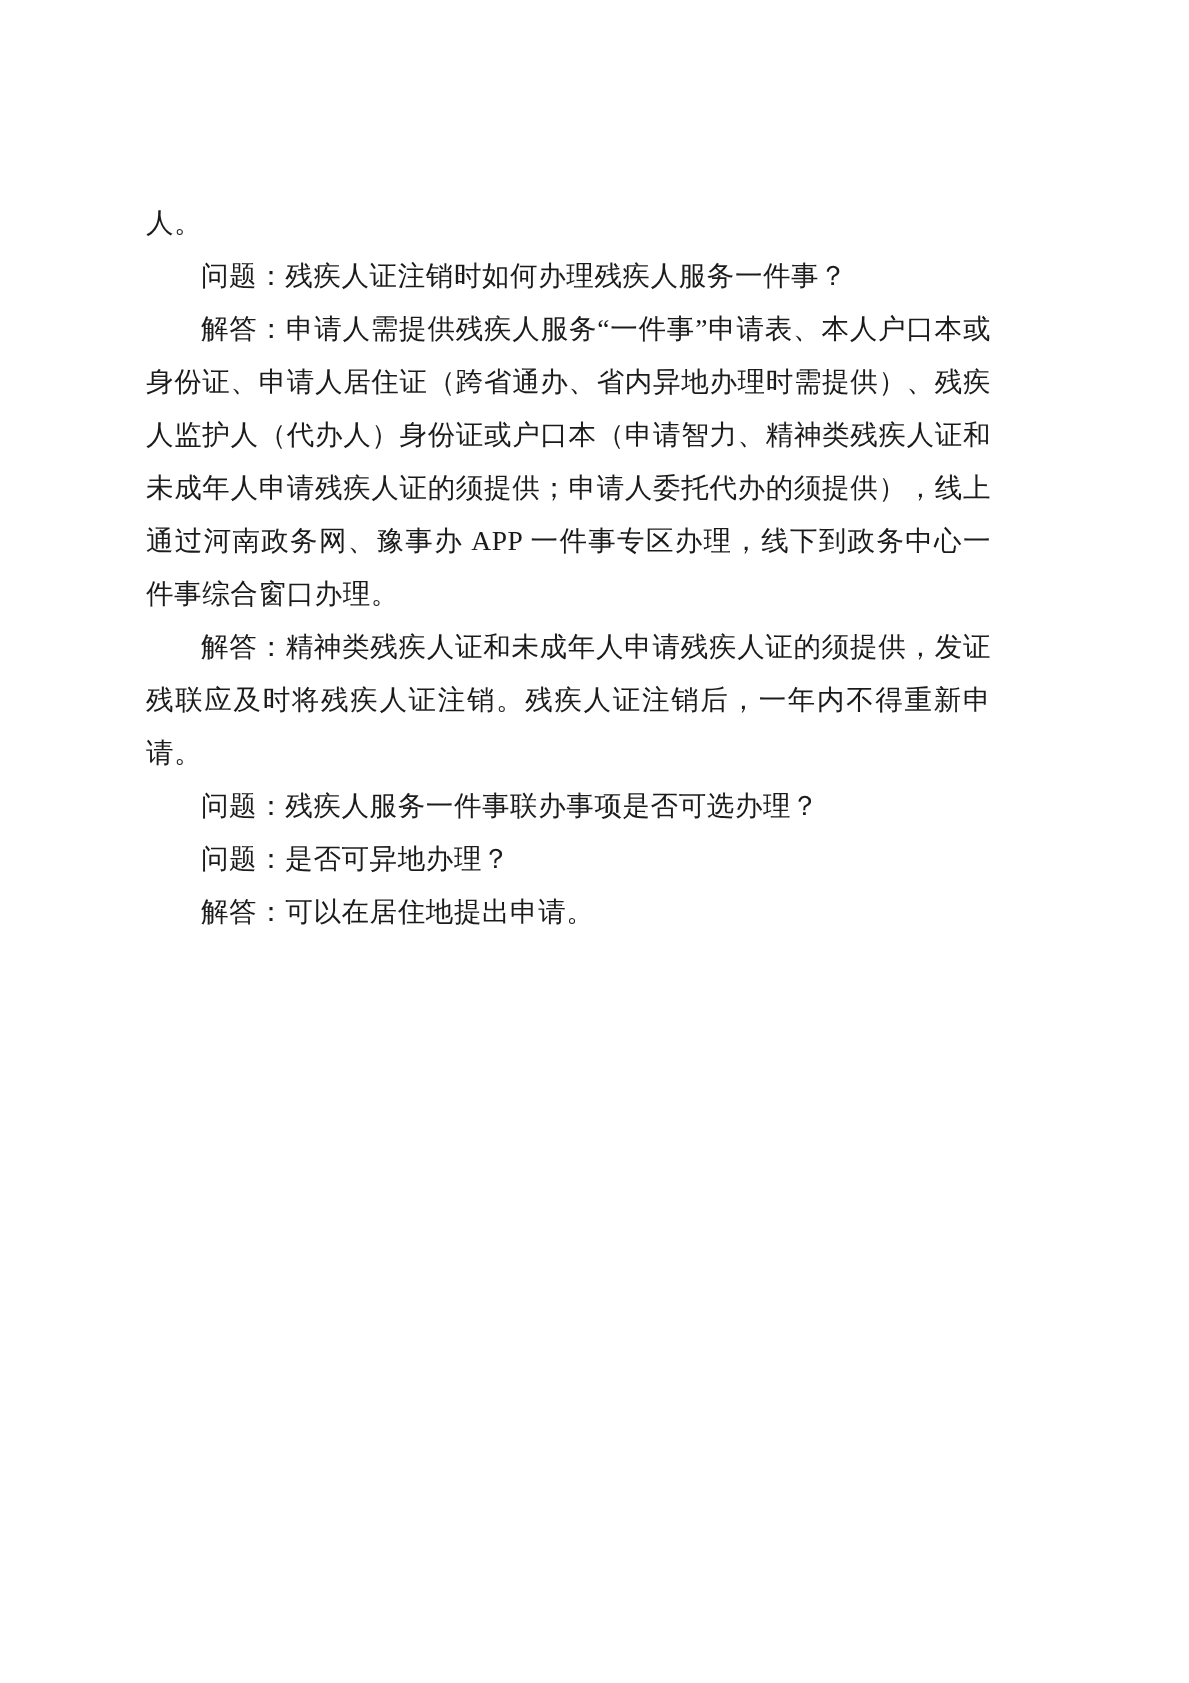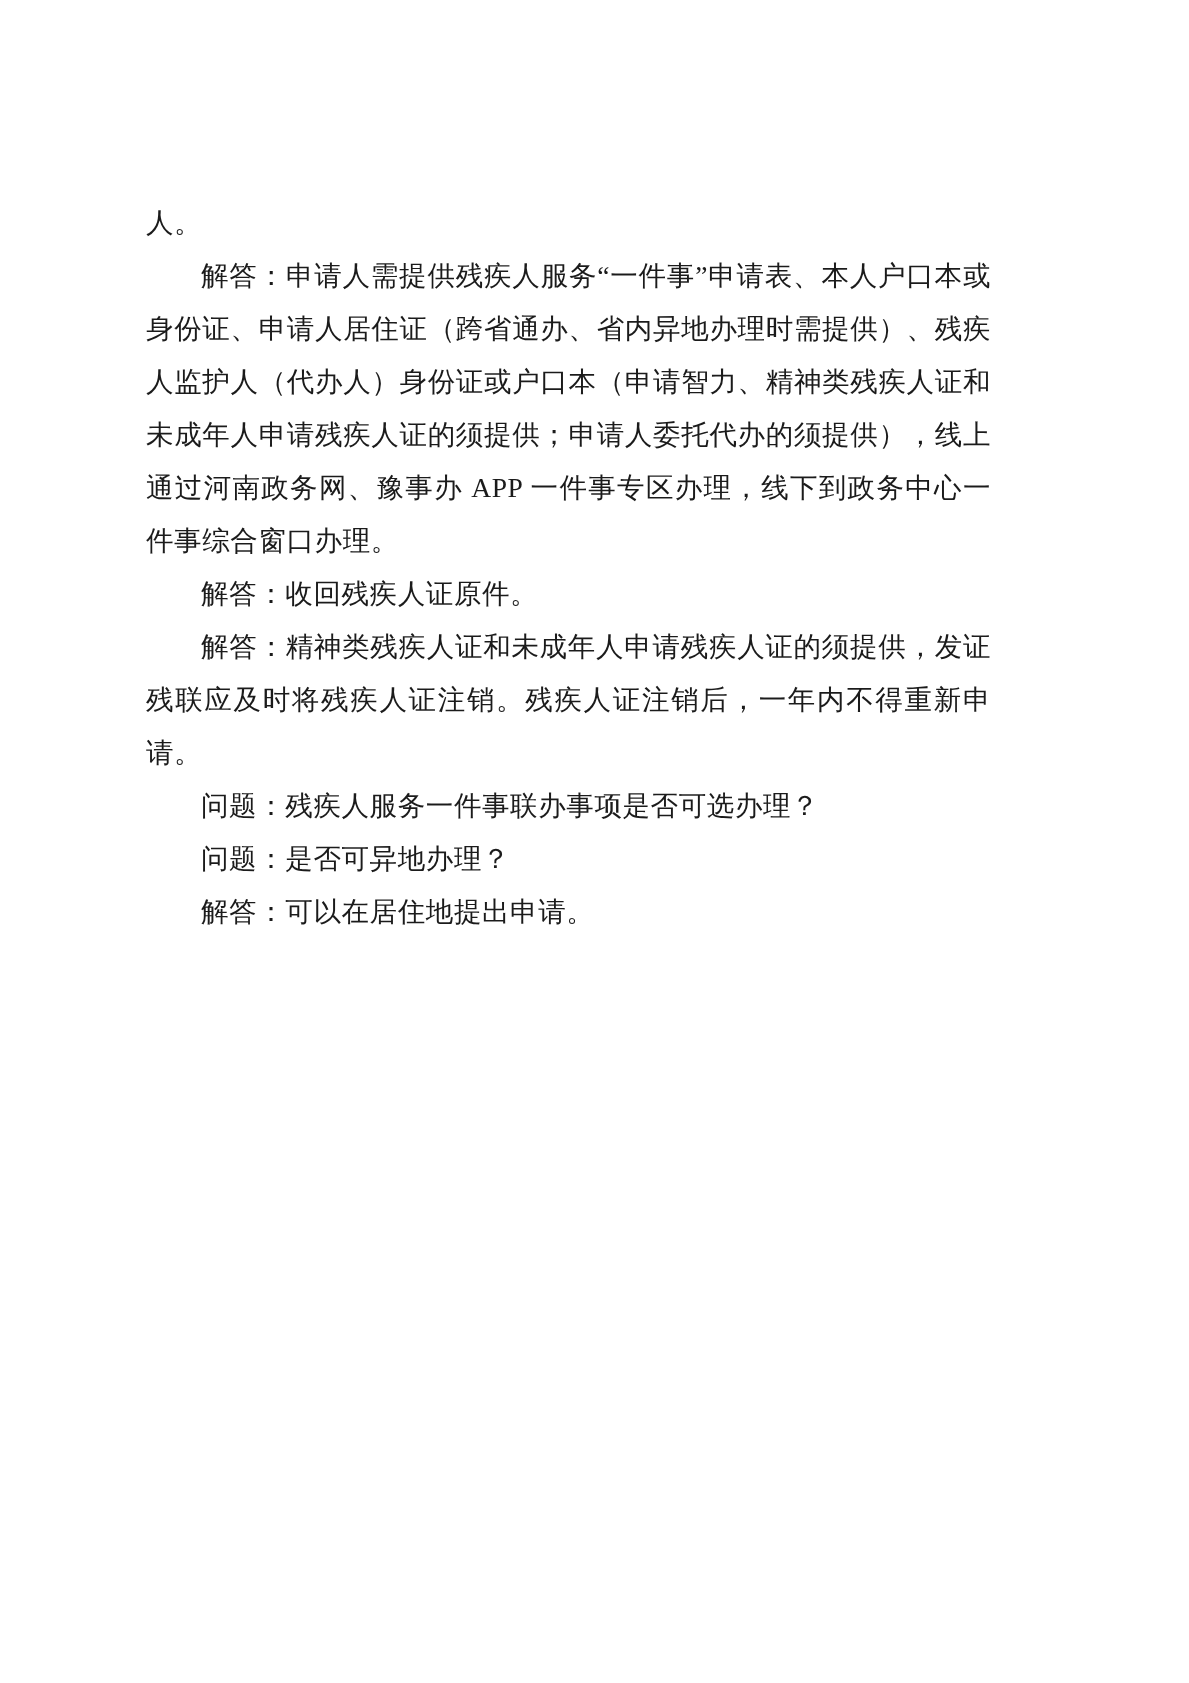--- a/index.html
+++ b/index.html
@@ -44,20 +44,20 @@
   .noindent {
     text-indent: 0;
   }
 </style>
 </head>
 <body>
 
 <div class="page">
   <div class="content">
     <p class="para noindent">人。</p>
+    <p class="para indent">问题：残疾人证注销时如何办理残疾人服务一件事？</p>
     <p class="para indent">解答：申请人需提供残疾人服务“一件事”申请表、本人户口本或身份证、申请人居住证（跨省通办、省内异地办理时需提供）、残疾人监护人（代办人）身份证或户口本（申请智力、精神类残疾人证和未成年人申请残疾人证的须提供；申请人委托代办的须提供），线上通过河南政务网、豫事办 APP 一件事专区办理，线下到政务中心一件事综合窗口办理。</p>
-    <p class="para indent">解答：收回残疾人证原件。</p>
     <p class="para indent">解答：精神类残疾人证和未成年人申请残疾人证的须提供，发证残联应及时将残疾人证注销。残疾人证注销后，一年内不得重新申请。</p>
     <p class="para indent">问题：残疾人服务一件事联办事项是否可选办理？</p>
     <p class="para indent">问题：是否可异地办理？</p>
     <p class="para indent">解答：可以在居住地提出申请。</p>
   </div>
 </div>
 
 </body></html>

